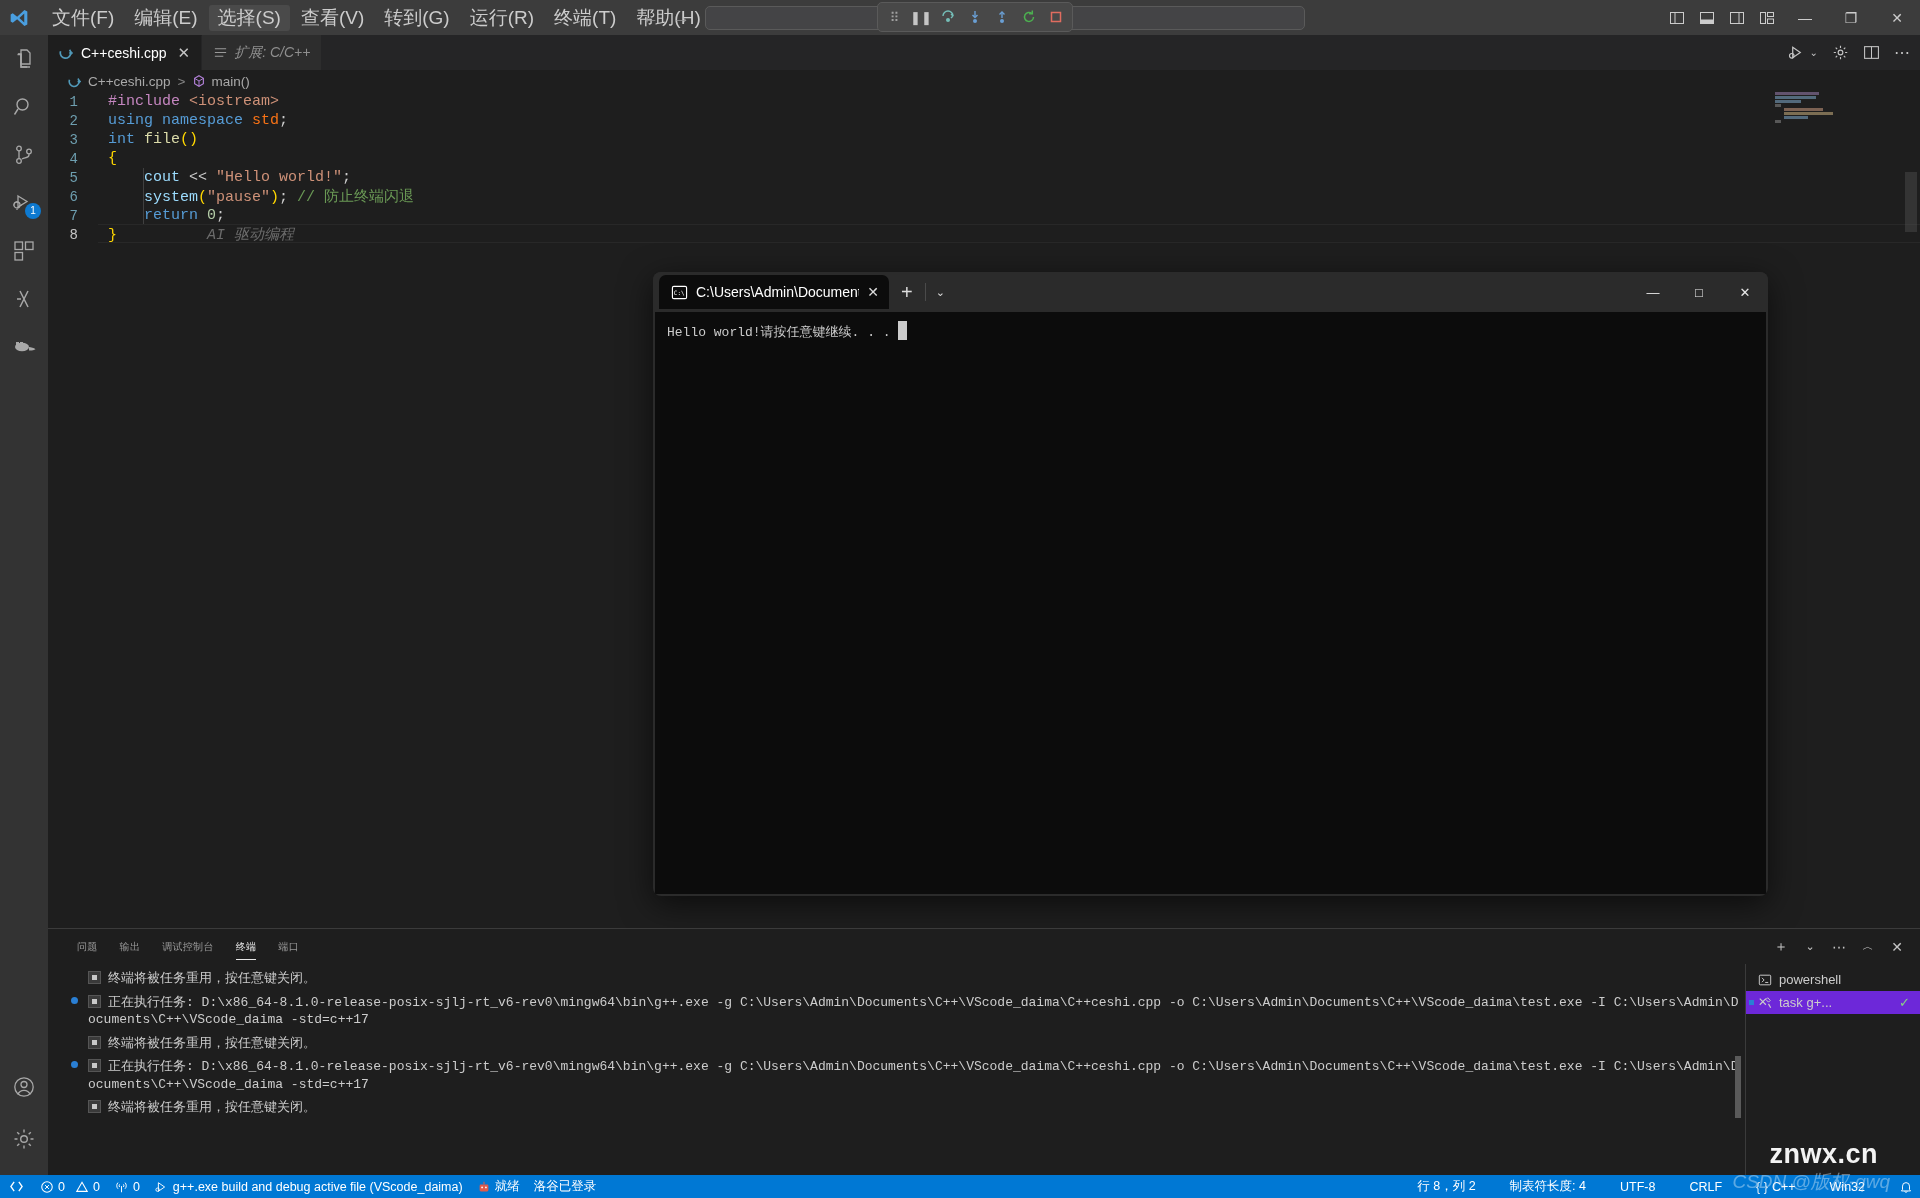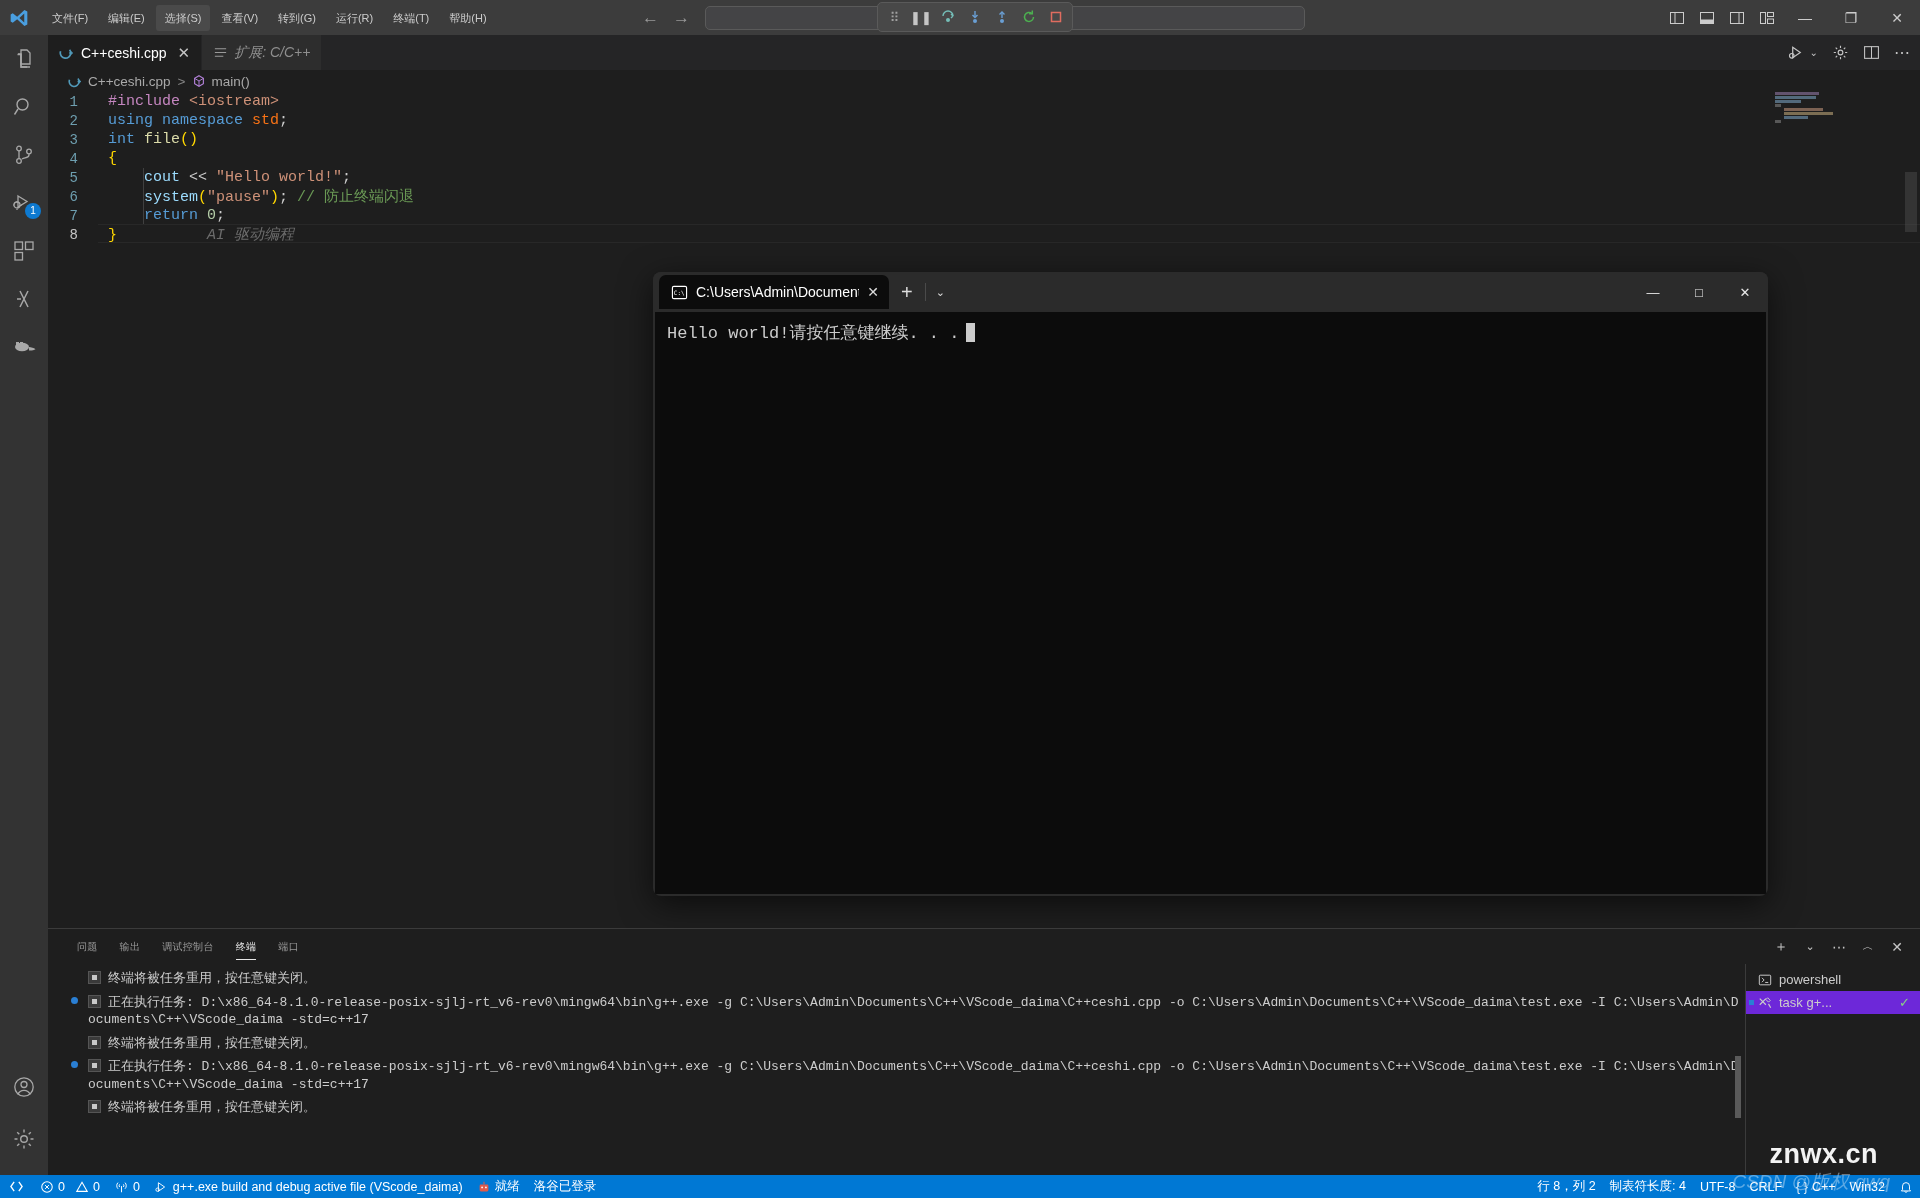--- a/index.html
+++ b/index.html
@@ -16,21 +16,21 @@
   #titlebar {
     position: absolute; top: 0; left: 0; width: 1920px; height: 35px;
     background: #3c3c3c;
     display: flex; align-items: center;
   }
   #vscode-logo {
     width: 38px; height: 35px; display: flex; align-items: center; justify-content: center;
   }
   #menubar { display: flex; align-items: center; height: 35px; margin-left: 4px; }
   .menu-item {
-    font-size: 11px; color: #cccccc; padding: 3px 9px; margin: 0 1px;
+    font-size: 19px; color: #cccccc; padding: 3px 9px; margin: 0 1px;
     line-height: 20px; cursor: default; white-space: nowrap;
   }
   .menu-item.active { background: #4a4a4a; border-radius: 3px; }
 
   #center-area {
     position: absolute; left: 635px; top: 0; height: 35px;
     display: flex; align-items: center;
   }
   .nav-arrow { font-size: 17px; color: #999; padding: 0 7px; }
   #quickinput {
@@ -156,21 +156,21 @@
     max-width: 168px;
   }
   .cmd-plus { font-size: 20px; color: #ddd; padding: 0 12px; }
   .cmd-chev { font-size: 11px; color: #ddd; padding: 0 10px; border-left: 1px solid #4a4a4a; height: 18px; display:flex; align-items:center;}
   #cmd-winctl { position: absolute; right: 0; top: 0; display: flex; height: 40px; }
   .cmd-wb { width: 46px; height: 40px; display: flex; align-items: center; justify-content: center; color: #e8e8e8; font-size: 13px; }
   #cmd-body {
     position: absolute; left: 2px; top: 40px; right: 2px; bottom: 2px;
     background: #0c0c0c;
     font-family: "Liberation Mono", monospace;
-    font-size: 17px; color: #cccccc;
+    font-size: 13px; color: #cccccc;
     padding: 9px 12px;
   }
   #cmd-caret {
     display: inline-block; width: 9px; height: 19px; background: #cccccc;
     vertical-align: -4px; margin-left: 7px;
   }
 
   
   #panel {
     position: absolute; left: 48px; top: 928px; width: 1872px; height: 247px;
@@ -233,21 +233,21 @@
   .tl-check { margin-left: auto; margin-right: 10px; color: #89d185; font-size: 13px; }
   .tl-dot { position:absolute; left:3px; top:9px; width:5px; height:5px; background:#2a7fd4; }
 
   
   #statusbar {
     position: absolute; left: 0; bottom: 0; width: 1920px; height: 23px;
     background: #0078d4; display: flex; align-items: center;
     font-size: 12.5px; color: #ffffff;
   }
   .sb-item { display: flex; align-items: center; gap: 4px; padding: 0 7px; height: 23px; white-space: nowrap;}
-  .sb-right { margin-left: auto; display: flex; align-items: flex-end; }
+  .sb-right { margin-left: auto; display: flex; align-items: flex-end; gap: 20px; }
   #sb-remote { padding: 0 9px; }
 
   
   #wm1 {
     position: absolute; right: 42px; bottom: 28px;
     font-size: 27px; font-weight: bold; color: #ffffff;
     letter-spacing: .5px; opacity: .95;
   }
   #wm2 {
     position: absolute; right: 30px; bottom: 3px;

